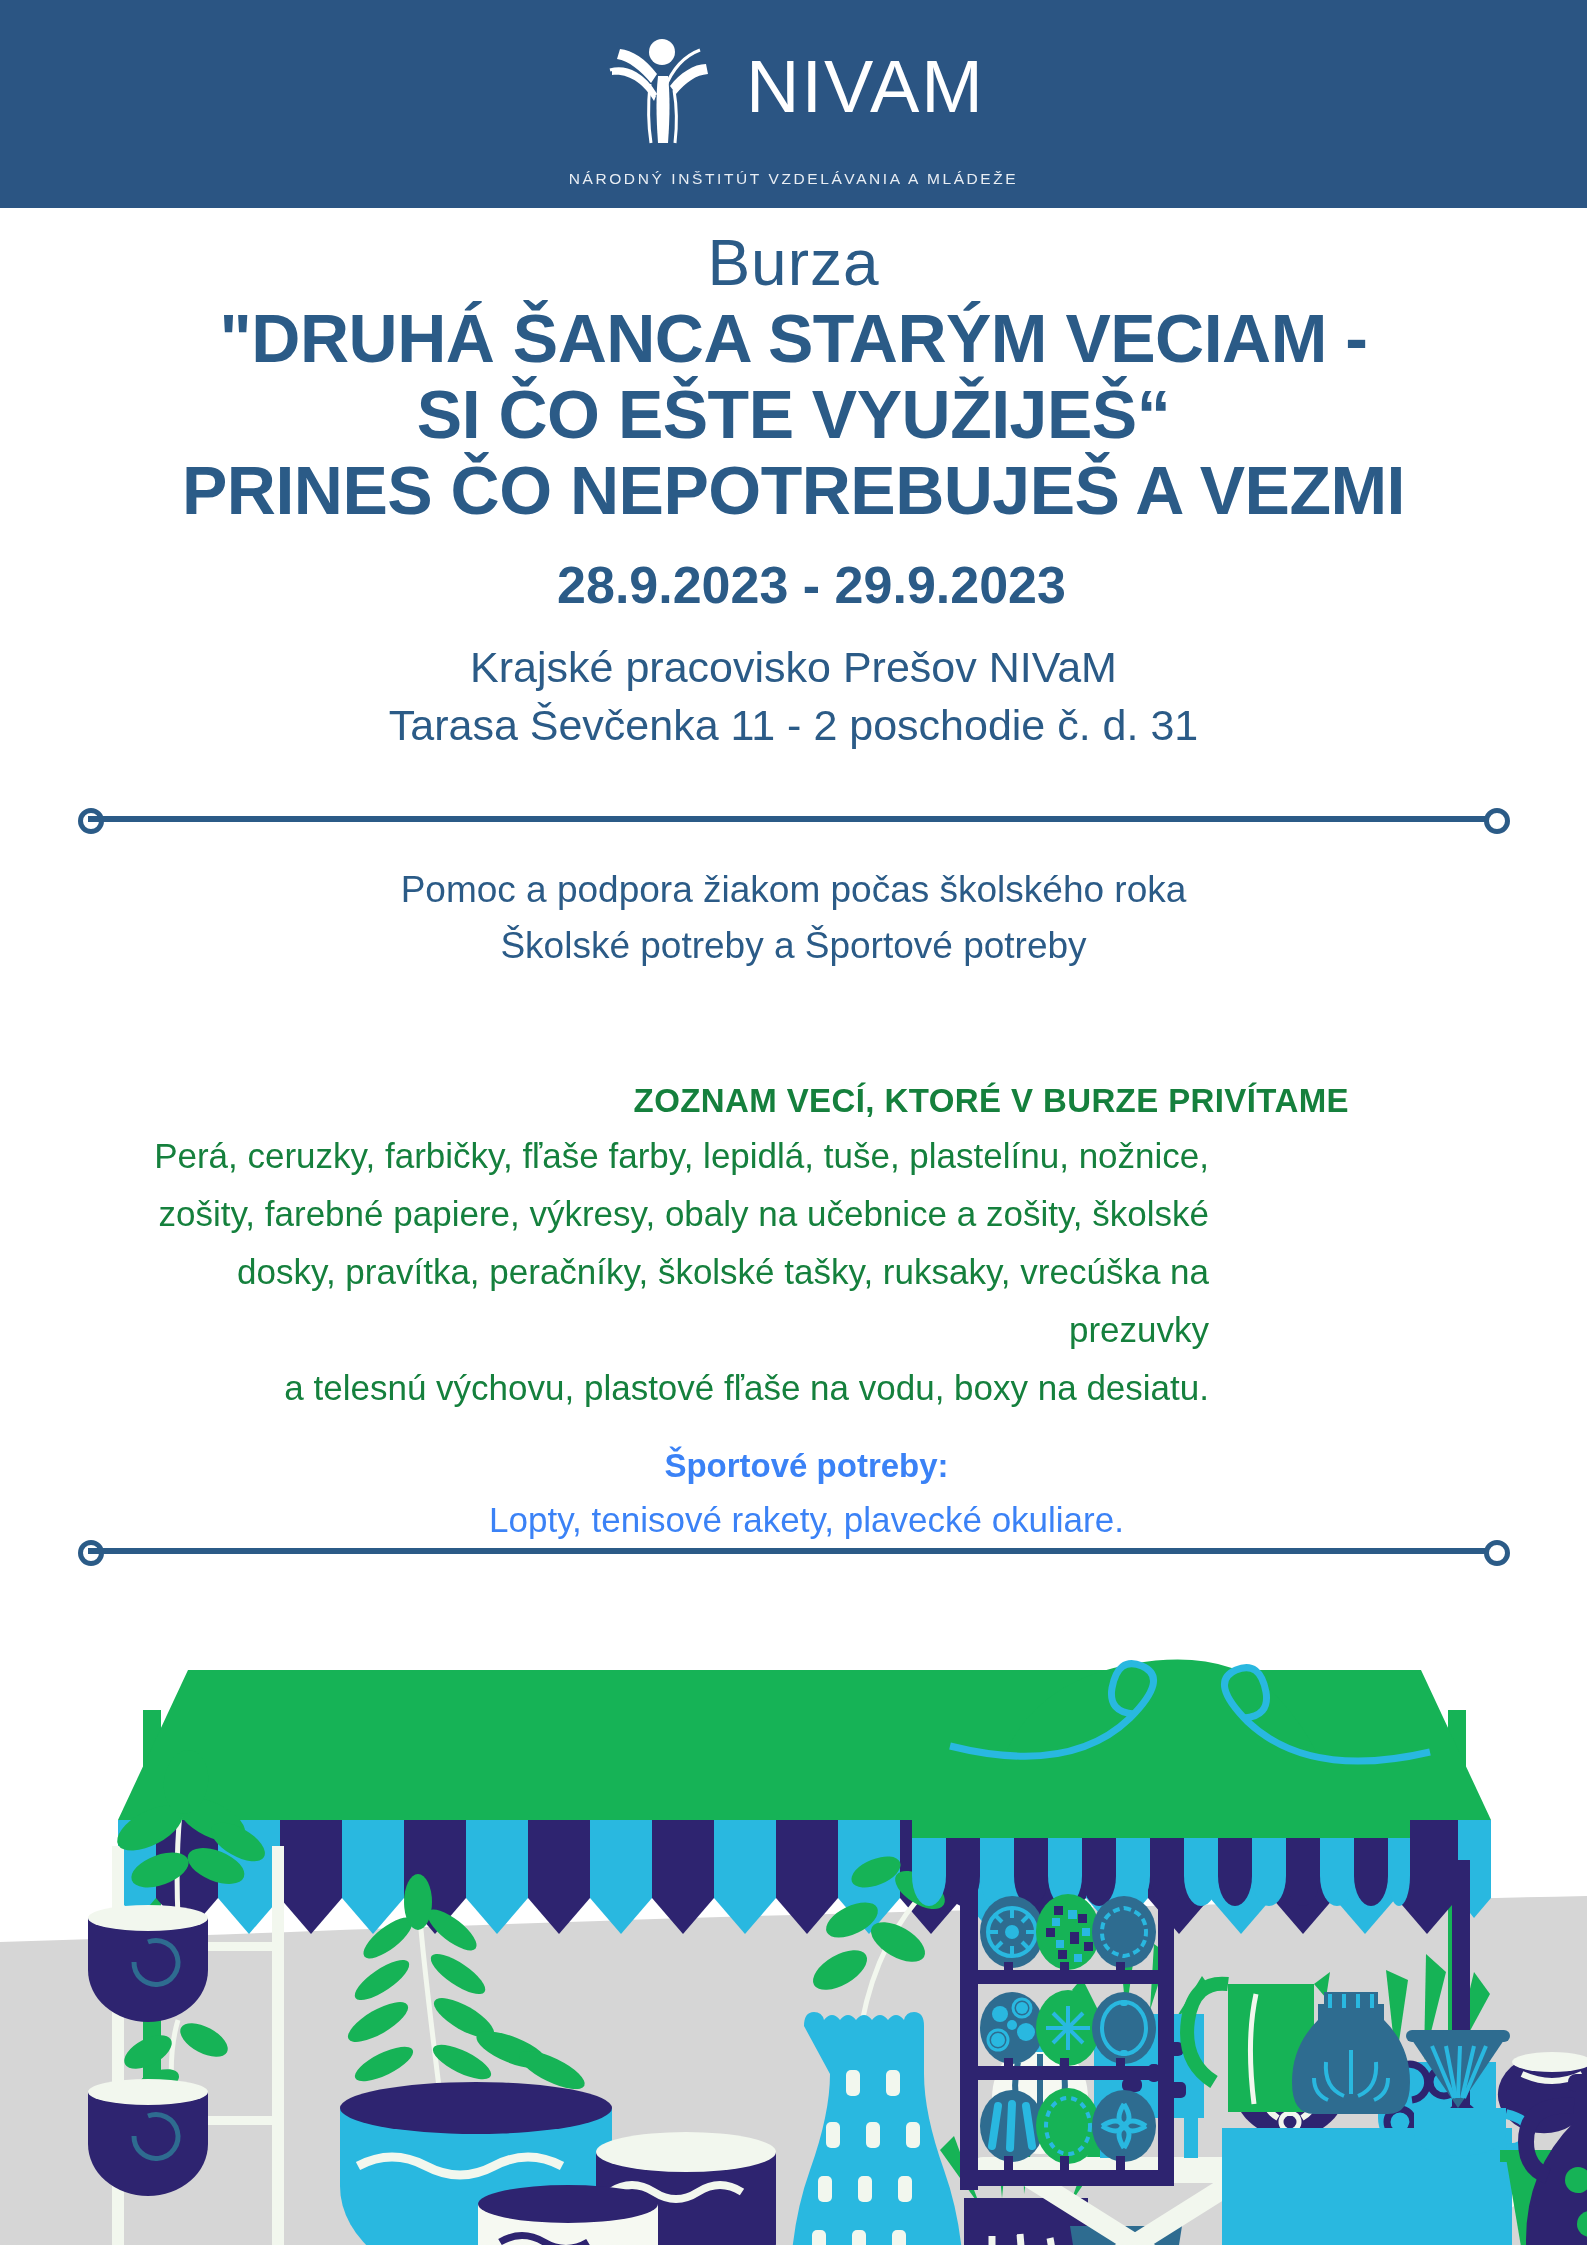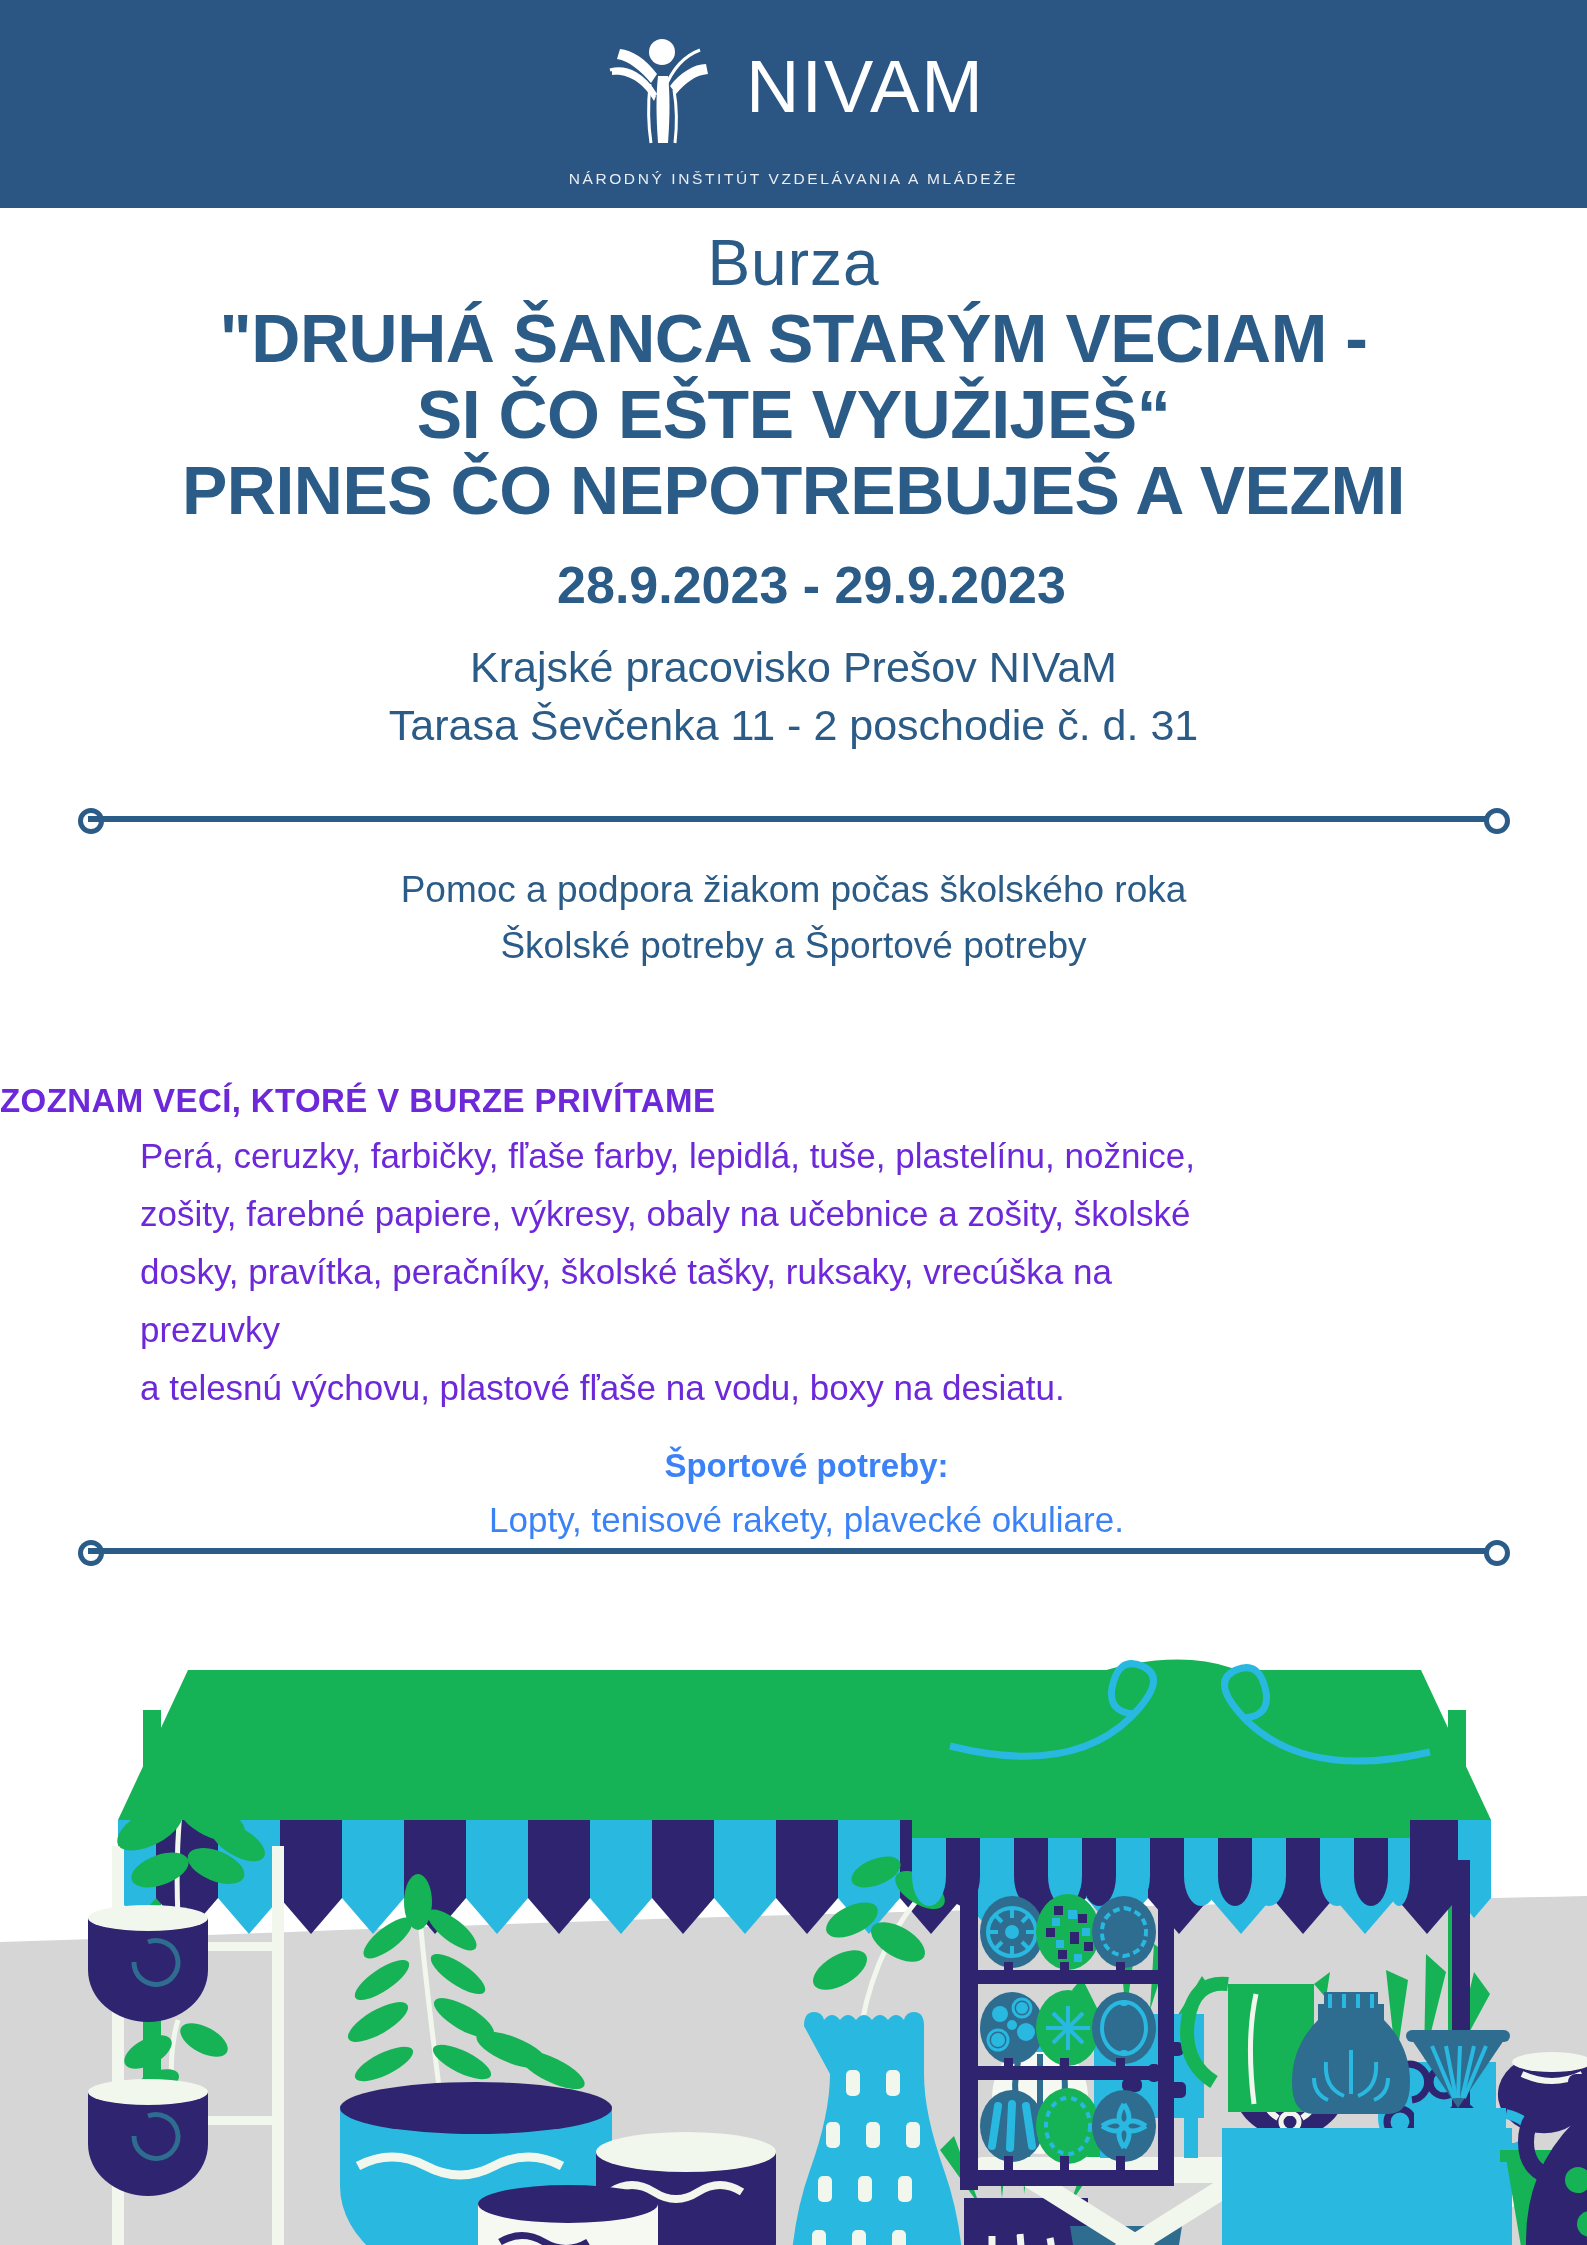--- a/index.html
+++ b/index.html
@@ -136,22 +136,22 @@
     text-align: center;
     color: #2B5B87;
     font-size: 37px;
     line-height: 56px;
     font-weight: 400;
   }
   .list-block {
     position: absolute;
     left: 0; top: 1075px;
     width: 1349px;
-    text-align: left;
-    color: #6d28d9;
+    text-align: right;
+    color: #15803d;
   }
   .list-title {
     font-size: 33px;
     line-height: 52px;
     font-weight: 700;
     letter-spacing: 0.4px;
   }
   .list-subtitle {
     font-size: 33px;
     line-height: 52px;

